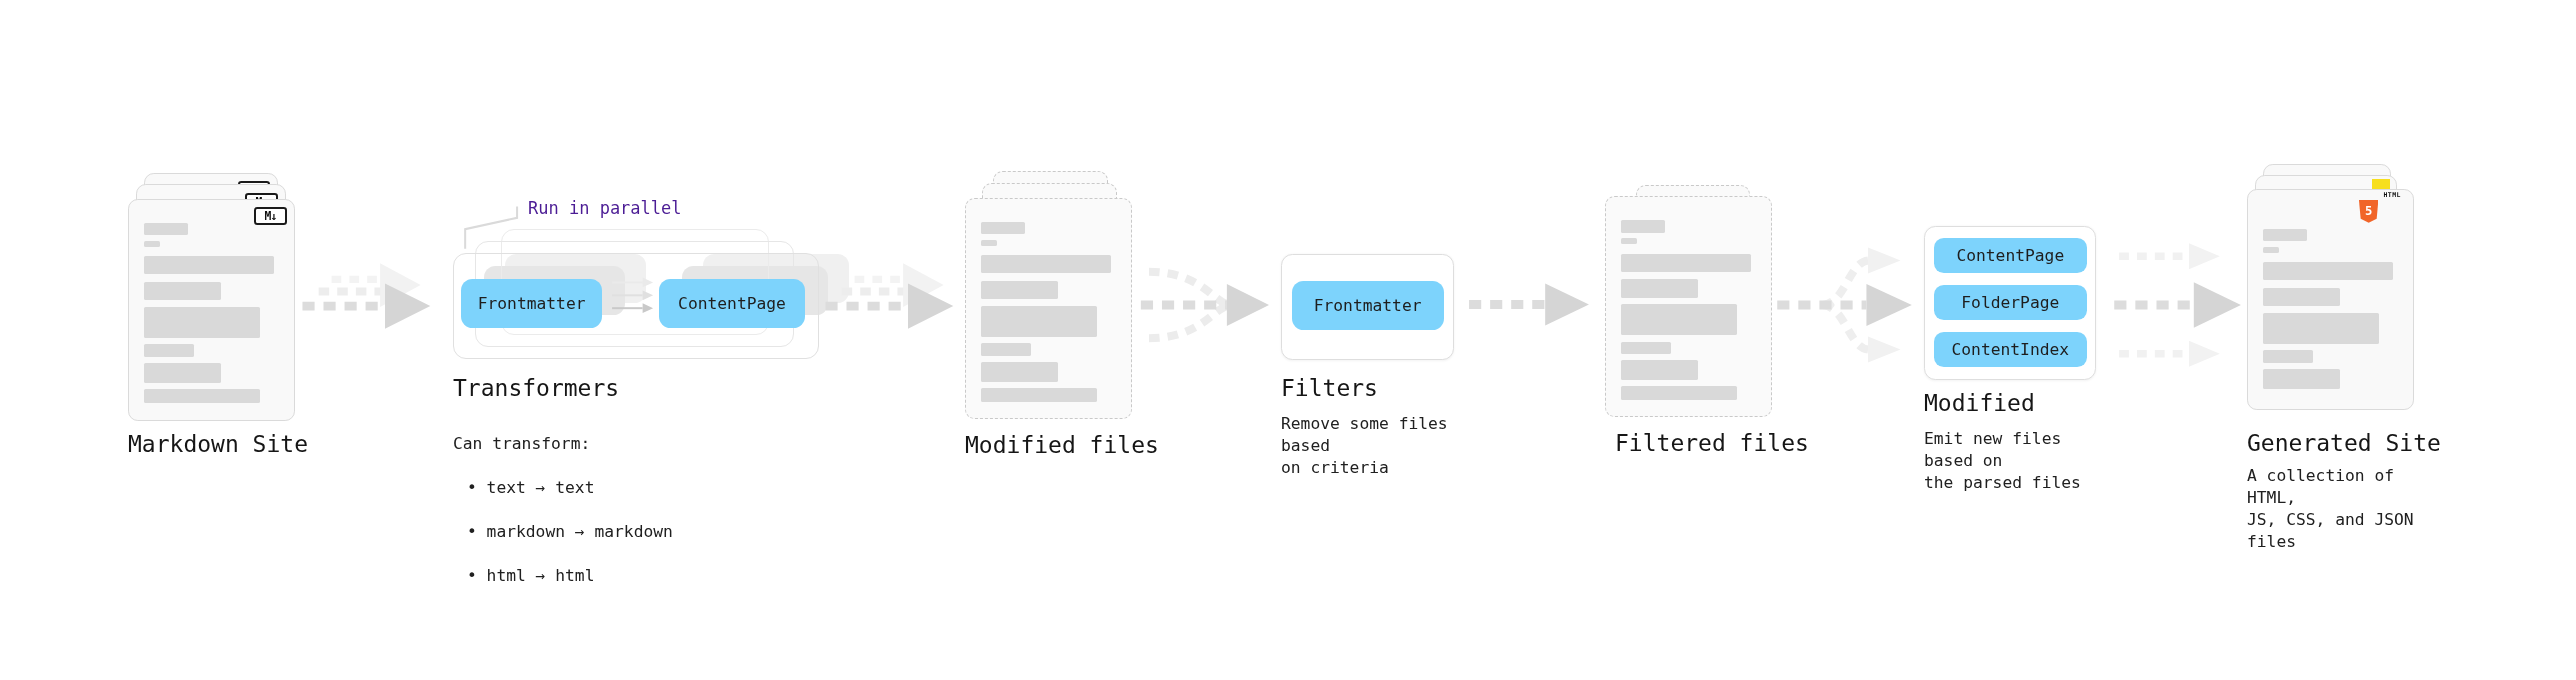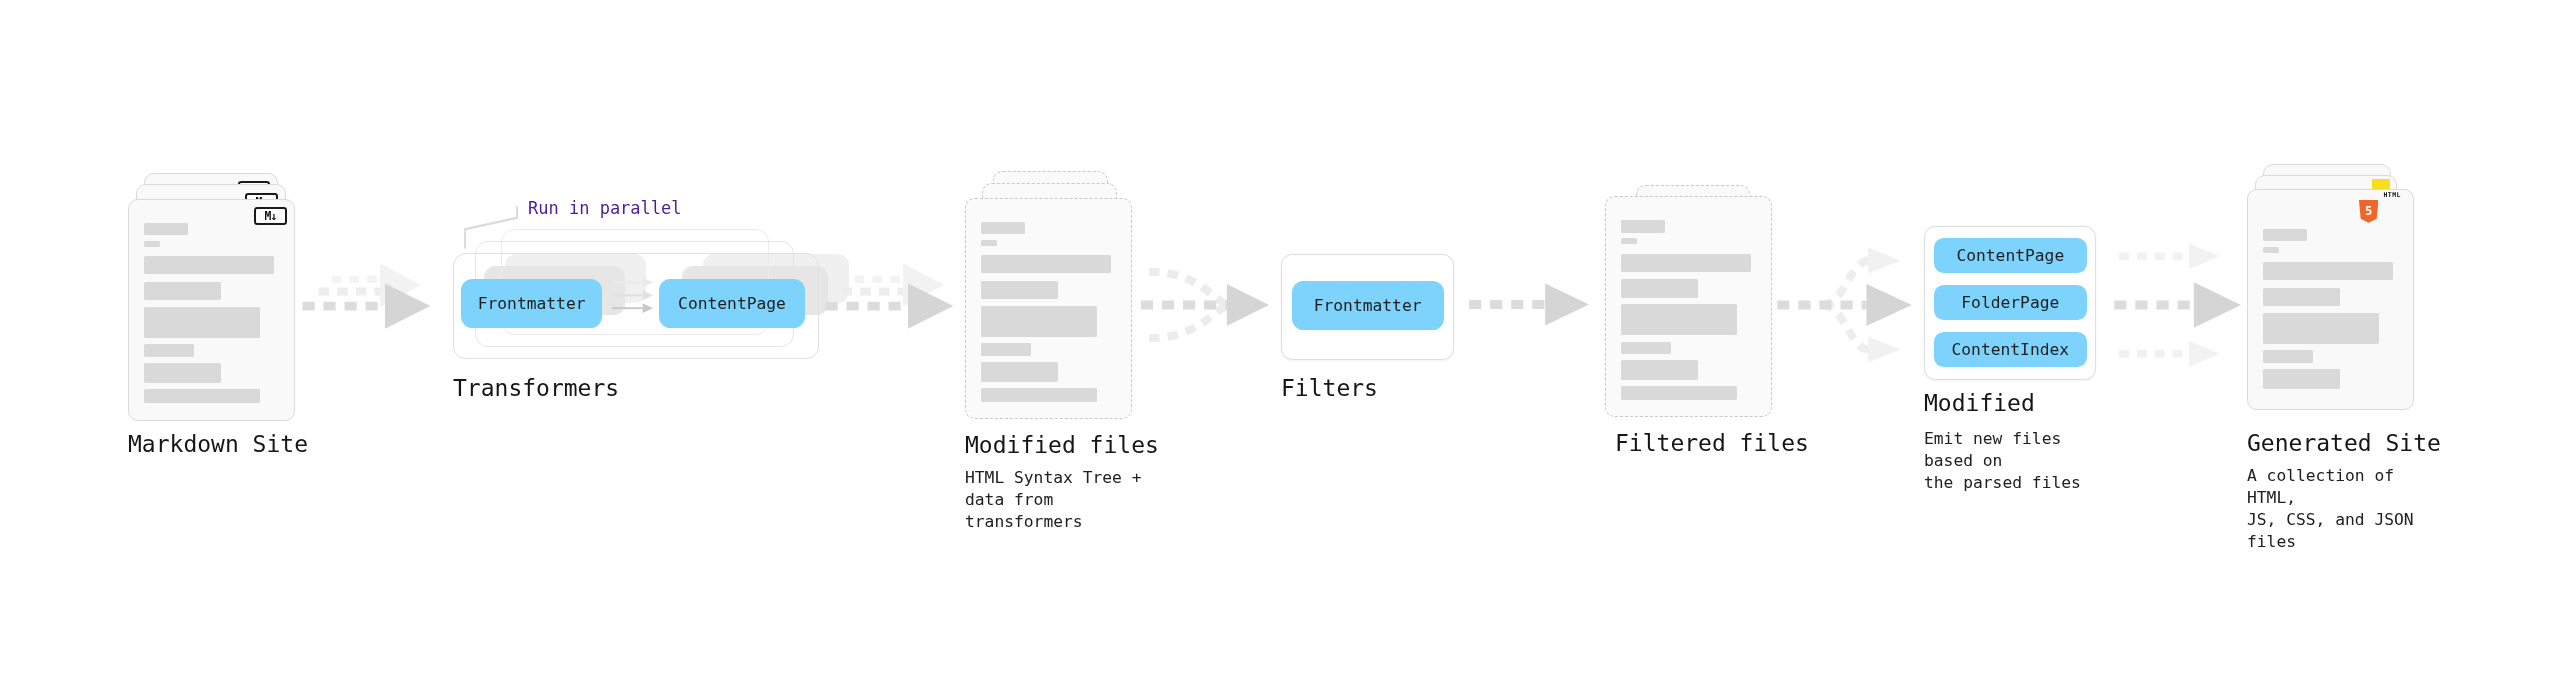--- a/index.html
+++ b/index.html
@@ -122,20 +122,26 @@
     </svg>
 
     <div class="pill main" style="left:8.1px;top:84px;width:141px;height:49px">
         <span>Frontmatter</span>
       </div>
     <div class="pill main" style="left:206px;top:84px;width:146px;height:49px">
         <span>ContentPage</span>
       </div>
 
     <h2 class="stage-title" style="left:0;top:180px">Transformers</h2>
+    <div class="stage-desc" style="left:0;top:216px">
+      <div class="desc-line">Can transform:</div>
+      <div class="bullet">• text → text</div>
+      <div class="bullet">• markdown → markdown</div>
+      <div class="bullet">• html → html</div>
+    </div>
   </section>
 
   <svg class="arrow" style="left:822px;top:260px" width="138" height="89" viewBox="0 0 170 110">
     <line x1="40" y1="24" x2="102" y2="24" stroke="#f3f3f3" stroke-width="9" stroke-dasharray="12 10"></line>
     <line x1="24" y1="39" x2="102" y2="39" stroke="#ededed" stroke-width="10" stroke-dasharray="13 10"></line>
     <polygon points="100,4 150,31 100,58" fill="#f2f2f2"></polygon>
     <line x1="4" y1="57" x2="106" y2="57" stroke="#dcdcdc" stroke-width="11" stroke-dasharray="15 11"></line>
     <polygon points="106,29 162,57 106,85" fill="#d5d5d5"></polygon>
   </svg>
 
@@ -148,37 +154,37 @@
           <i class="bar b2"></i>
           <i class="bar b3"></i>
           <i class="bar b4"></i>
           <i class="bar b5"></i>
           <i class="bar b6"></i>
           <i class="bar b7"></i>
           <i class="bar b8"></i>
       </div>
     </div>
     <h2 class="stage-title" style="left:0;top:261px">Modified files</h2>
-    <div class="stage-desc" style="left:0;top:296px">HTML Syntax Tree +
-data from transformers</div>
   </section>
 
   <svg class="arrow" style="left:1136px;top:252px" width="146" height="106" viewBox="0 0 180 130">
     <path d="M16,24 C80,24 96,62 114,64" fill="none" stroke="#ececec" stroke-width="10" stroke-dasharray="13 10"></path>
     <path d="M16,106 C80,106 96,68 114,66" fill="none" stroke="#ececec" stroke-width="10" stroke-dasharray="13 10"></path>
     <line x1="6" y1="65" x2="112" y2="65" stroke="#dcdcdc" stroke-width="11" stroke-dasharray="15 11"></line>
     <polygon points="112,39 164,65 112,91" fill="#d5d5d5"></polygon>
   </svg>
 
   <section class="group" style="left:1281px;top:254px;width:195px;height:228px">
     <div class="panel-box" style="left:0;top:0;width:173px;height:106px"></div>
     <div class="pill main" style="left:10.6px;top:27px;width:152px;height:49px">
         <span>Frontmatter</span>
       </div>
     <h2 class="stage-title" style="left:0;top:121px">Filters</h2>
+    <div class="stage-desc" style="left:0;top:159px">Remove some files based
+on criteria</div>
   </section>
 
   <svg class="arrow" style="left:1464px;top:264px" width="130" height="81" viewBox="0 0 160 100">
     <line x1="6" y1="50" x2="100" y2="50" stroke="#dcdcdc" stroke-width="11" stroke-dasharray="15 11"></line>
     <polygon points="100,24 154,50 100,76" fill="#d5d5d5"></polygon>
   </svg>
 
   <section class="group" style="left:1605px;top:185px;width:195px;height:293px">
     <div class="doc-card dashed" style="left:31px;top:0;width:114px;height:221px"></div>
     <div class="doc-card dashed" style="left:0;top:11.4px;width:167px;height:221px">

